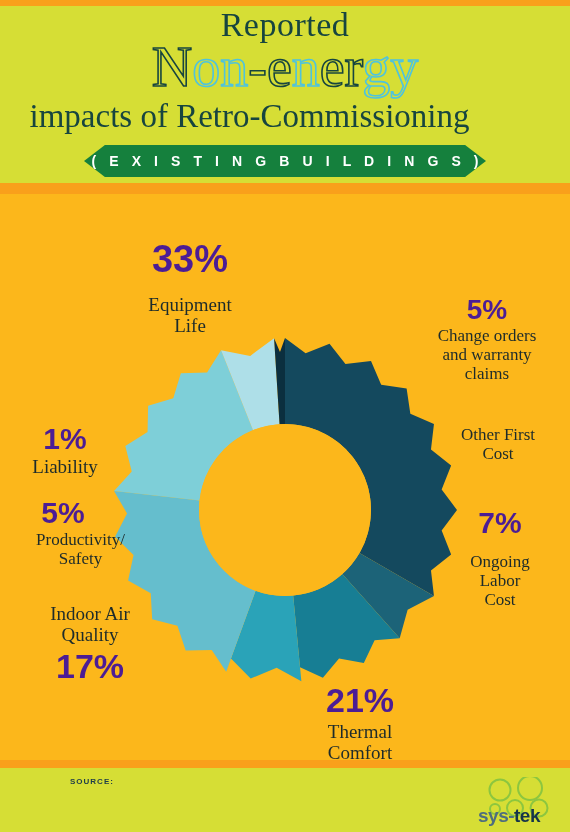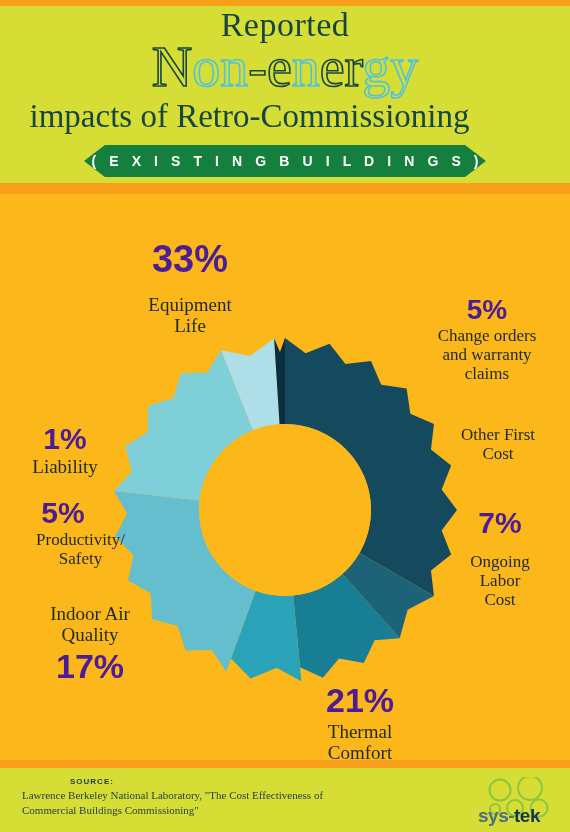--- a/index.html
+++ b/index.html
@@ -194,21 +194,20 @@
   </div>
 
   <div class="lbl" id="lbl-liability">
     <div class="pct">1%</div>
     <div class="nm">Liability</div>
   </div>
 
   <div class="ftr-strip"></div>
   <div class="footer"></div>
   <div class="src-kicker">SOURCE:</div>
-  <div class="src-body">Lawrence Berkeley National Laboratory, "The Cost Effectiveness of Commercial Buildings Commissioning"</div>
 
   <svg class="logo" viewBox="0 0 78 48">
     <circle cx="22" cy="13" r="10.5" fill="none" stroke="#8CC63F" stroke-width="2"></circle>
     <circle cx="52" cy="11" r="12" fill="none" stroke="#8CC63F" stroke-width="2"></circle>
     <circle cx="17" cy="32" r="5" fill="none" stroke="#8CC63F" stroke-width="2"></circle>
     <circle cx="37" cy="31" r="8" fill="none" stroke="#8CC63F" stroke-width="2"></circle>
     <circle cx="61" cy="31" r="8.5" fill="none" stroke="#8CC63F" stroke-width="2"></circle>
   </svg>
   <div class="logo-word">
     <span class="a">sys-</span><span class="b">tek</span>

